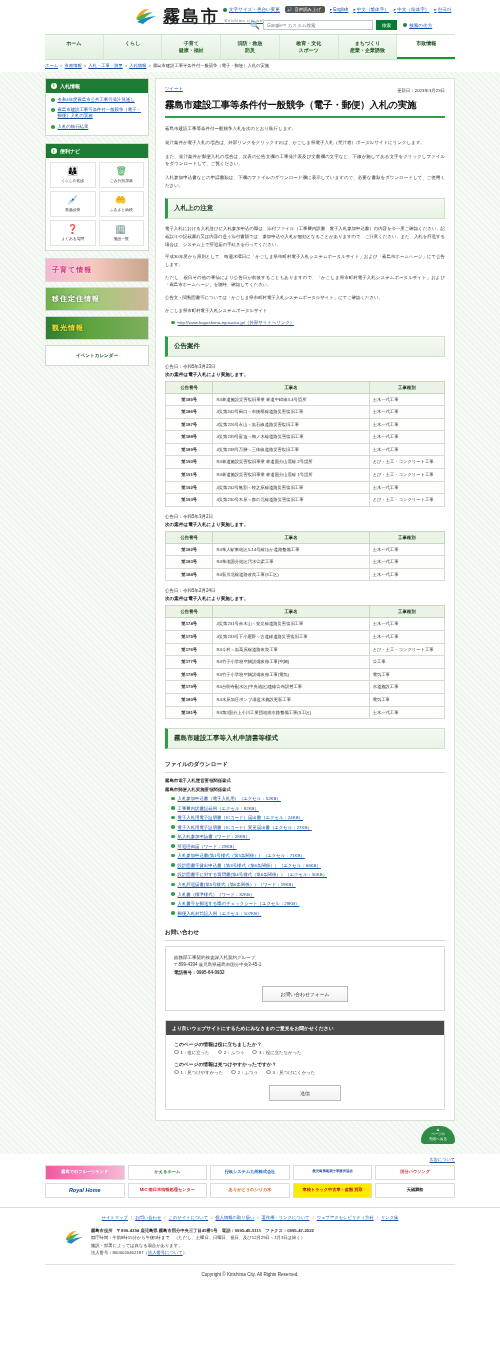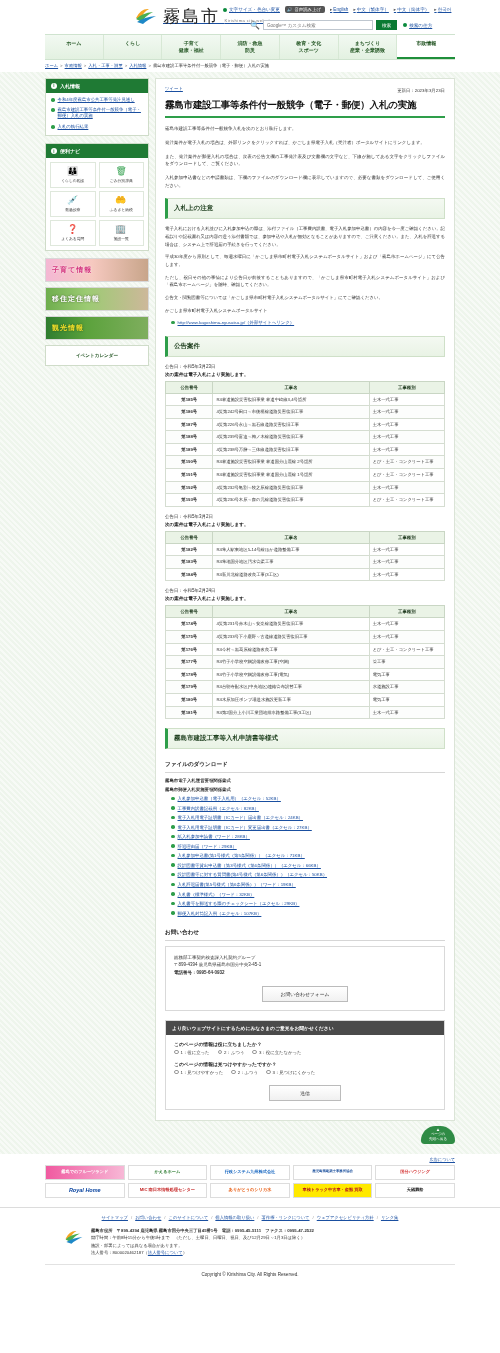--- a/index.html
+++ b/index.html
@@ -17,21 +17,21 @@
 
   
   .header-wrap { background: #fff; padding: 0; }
   .header-inner { width: 410px; margin: 0 auto; position: relative; padding: 5px 0 3px; }
   .brand { display: flex; align-items: center; gap: 4px; padding-left: 88px; }
   .brand-logo { width: 26px; height: 22px; position: relative; flex: 0 0 auto; }
   .brand-logo svg { display: block; }
   .brand-text { line-height: 1; }
   .brand-name {
     font-family: "DejaVu Serif", "Liberation Serif", serif;
-    font-size: 17px; font-weight: normal; letter-spacing: 2px; color: #222;
+    font-size: 17px; font-weight: bold; letter-spacing: 2px; color: #222;
   }
   .brand-sub { font-size: 4.2px; color: #777; letter-spacing: .4px; margin-top: 2px; }
 
   .util-row {
     position: absolute; top: 6px; left: 178px; right: 0;
     display: flex; align-items: center; gap: 5px; font-size: 4.6px; white-space: nowrap;
   }
   .util-link { color: #1a4fa0; text-decoration: underline; font-size: 4.6px; }
   .dot-green {
     display: inline-block; width: 4px; height: 4px; border-radius: 50%;

